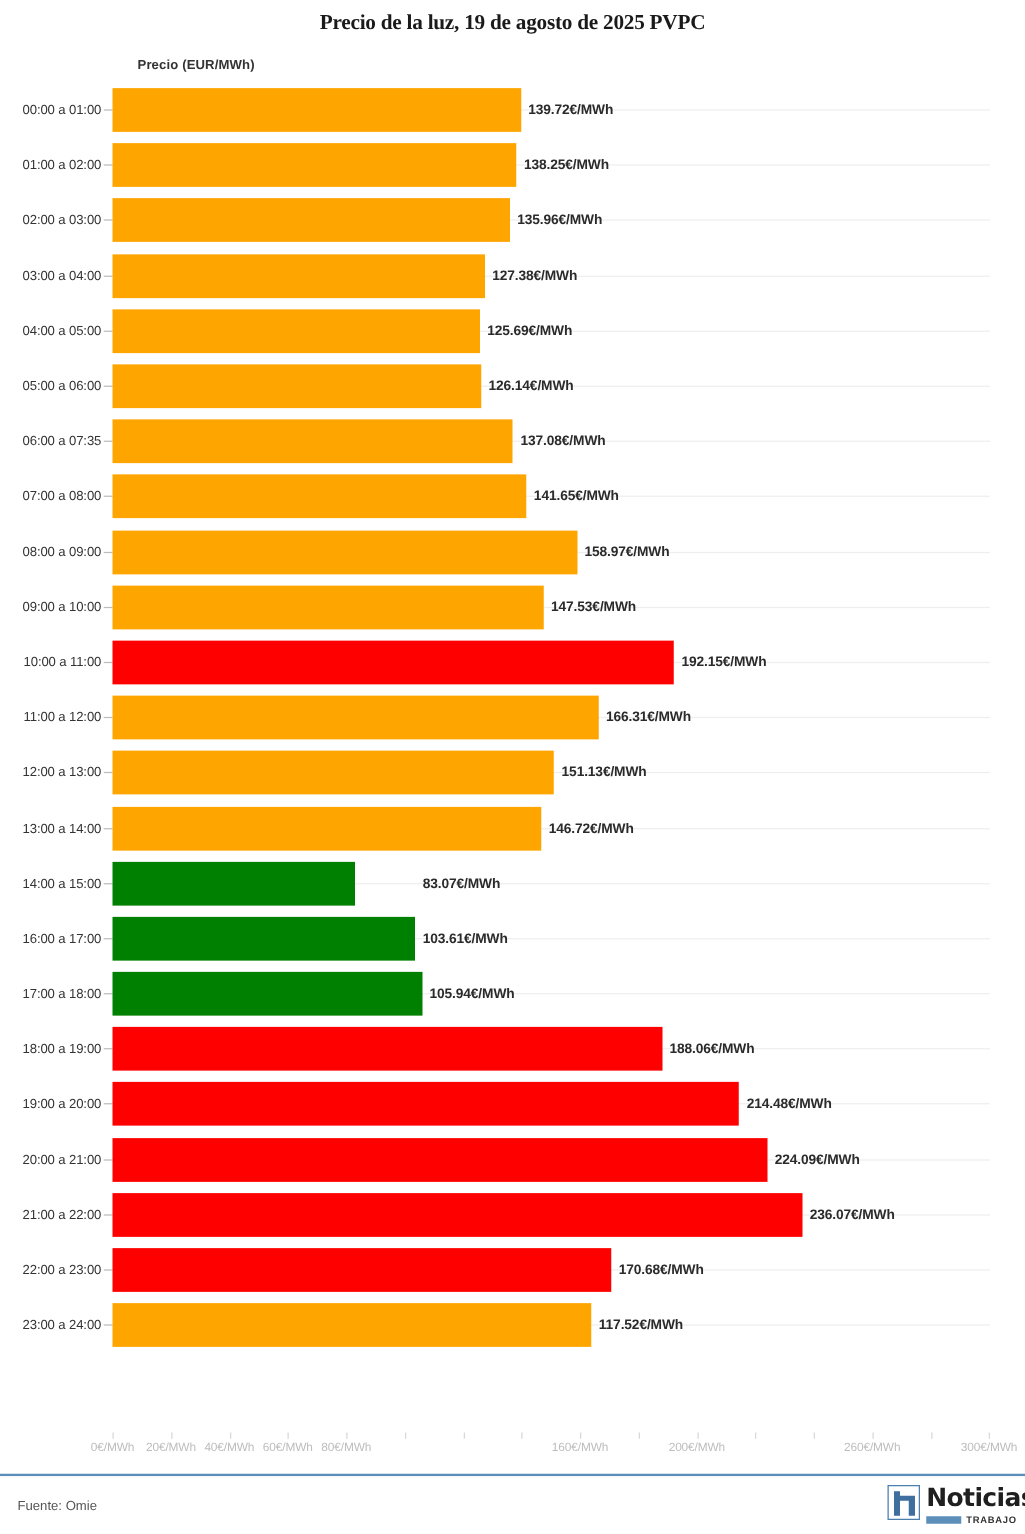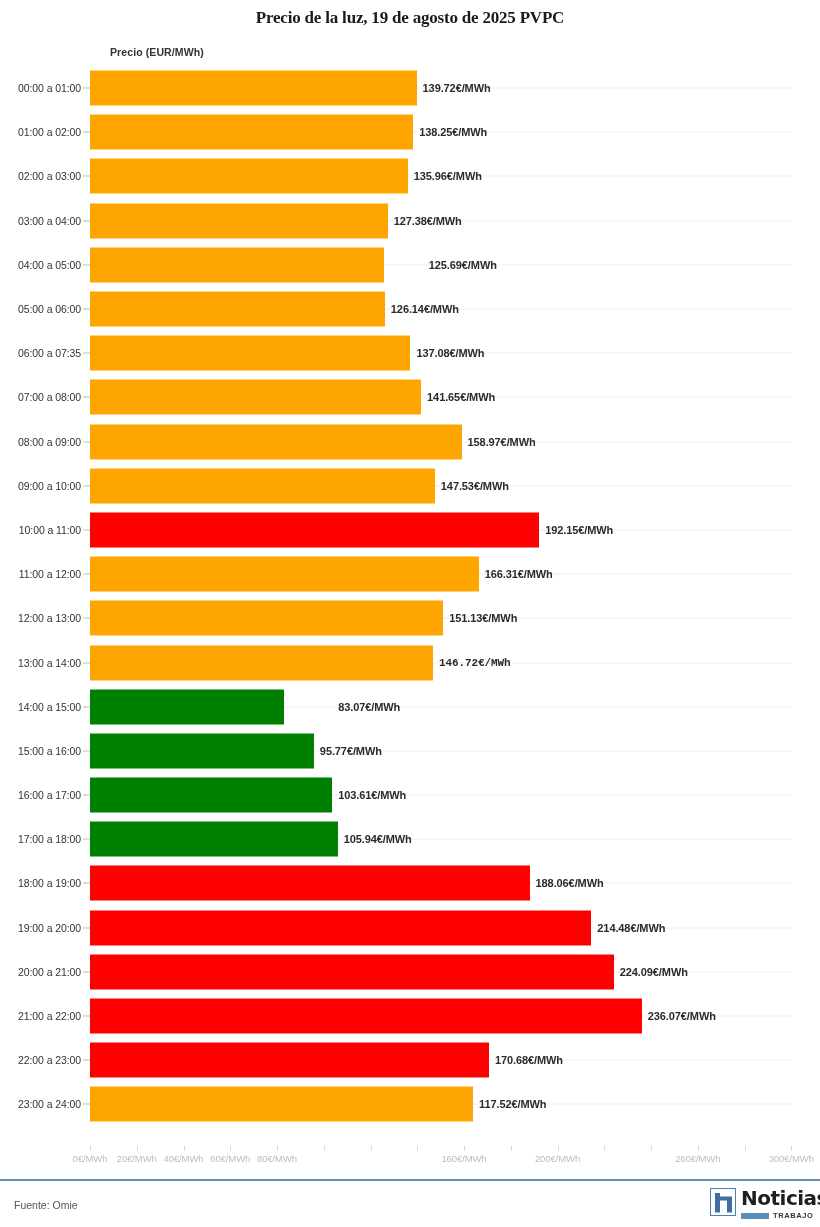--- a/index.html
+++ b/index.html
@@ -264,21 +264,21 @@
         <div class="ytick"></div>
         <div class="ylabel">03:00 a 04:00</div>
         <div class="bar" style="width: 297.751px; background: rgb(255, 165, 0);"></div>
         <div class="vlabel" style="left: 393.751px;">127.38€/MWh</div>
       </div>
       <div class="row">
         <div class="gridline"></div>
         <div class="ytick"></div>
         <div class="ylabel">04:00 a 05:00</div>
         <div class="bar" style="width: 293.8px; background: rgb(255, 165, 0);"></div>
-        <div class="vlabel" style="left: 389.8px; margin-left: 39px;">125.69€/MWh</div>
+        <div class="vlabel" style="left: 389.8px;">125.69€/MWh</div>
       </div>
       <div class="row">
         <div class="gridline"></div>
         <div class="ytick"></div>
         <div class="ylabel">05:00 a 06:00</div>
         <div class="bar" style="width: 294.852px; background: rgb(255, 165, 0);"></div>
         <div class="vlabel" style="left: 390.852px;">126.14€/MWh</div>
       </div>
       <div class="row">
         <div class="gridline"></div>
@@ -327,35 +327,28 @@
         <div class="ytick"></div>
         <div class="ylabel">12:00 a 13:00</div>
         <div class="bar" style="width: 353.266px; background: rgb(255, 165, 0);"></div>
         <div class="vlabel" style="left: 449.266px;">151.13€/MWh</div>
       </div>
       <div class="row">
         <div class="gridline"></div>
         <div class="ytick"></div>
         <div class="ylabel">13:00 a 14:00</div>
         <div class="bar" style="width: 342.958px; background: rgb(255, 165, 0);"></div>
-        <div class="vlabel" style="left: 438.958px; font-family: Liberation Mono, monospace;">146.72€/MWh</div>
+        <div class="vlabel" style="left: 438.958px;">146.72€/MWh</div>
       </div>
       <div class="row">
         <div class="gridline"></div>
         <div class="ytick"></div>
         <div class="ylabel">14:00 a 15:00</div>
         <div class="bar" style="width: 194.176px; background: rgb(0, 128, 0);"></div>
         <div class="vlabel" style="left: 290.176px; margin-left: 48px;">83.07€/MWh</div>
-      </div>
-      <div class="row">
-        <div class="gridline"></div>
-        <div class="ytick"></div>
-        <div class="ylabel">15:00 a 16:00</div>
-        <div class="bar" style="width: 223.862px; background: rgb(0, 128, 0);"></div>
-        <div class="vlabel" style="left: 319.862px;">95.77€/MWh</div>
       </div>
       <div class="row">
         <div class="gridline"></div>
         <div class="ytick"></div>
         <div class="ylabel">16:00 a 17:00</div>
         <div class="bar" style="width: 242.188px; background: rgb(0, 128, 0);"></div>
         <div class="vlabel" style="left: 338.188px;">103.61€/MWh</div>
       </div>
       <div class="row">
         <div class="gridline"></div>

